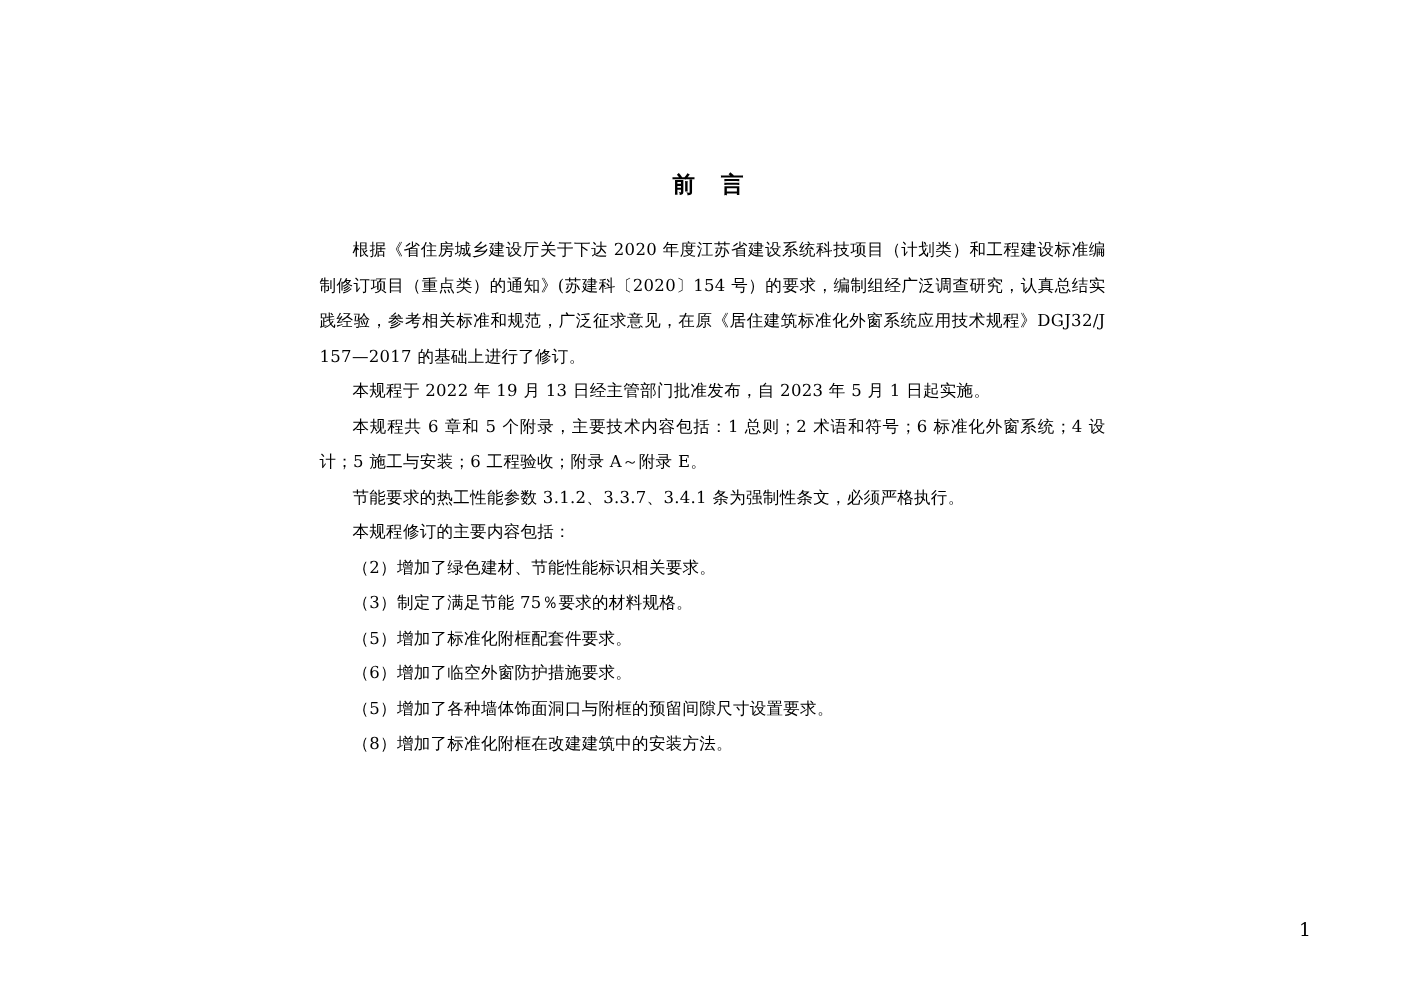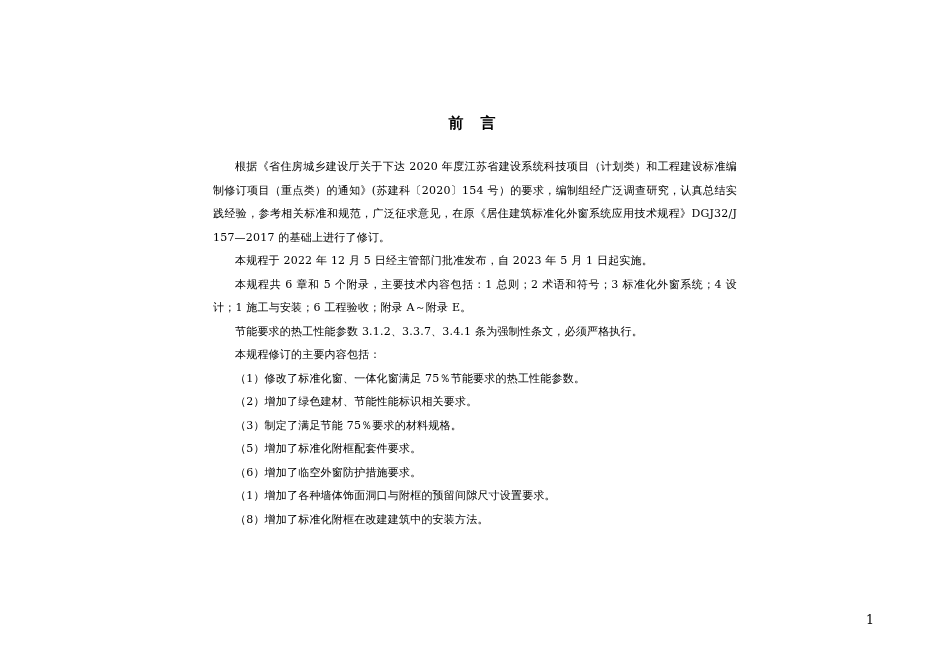--- a/index.html
+++ b/index.html
@@ -56,27 +56,26 @@
   }
 </style>
 </head>
 <body>
 
 <div class="page">
   <div class="content">
     <h1 class="doc-title">前  言</h1>
 
     <p class="para">根据《省住房城乡建设厅关于下达 2020 年度江苏省建设系统科技项目（计划类）和工程建设标准编制修订项目（重点类）的通知》(苏建科〔2020〕154 号）的要求，编制组经广泛调查研究，认真总结实践经验，参考相关标准和规范，广泛征求意见，在原《居住建筑标准化外窗系统应用技术规程》DGJ32/J 157—2017 的基础上进行了修订。</p>
-    <p class="para">本规程于 2022 年 12 月 5 日经主管部门批准发布，自 2023 年 5 月 1 日起实施。</p>
-    <p class="para">本规程共 6 章和 5 个附录，主要技术内容包括：1 总则；2 术语和符号；3 标准化外窗系统；4 设计；1 施工与安装；6 工程验收；附录 A～附录 E。</p>
+    <p class="para">本规程于 2022 年 19 月 13 日经主管部门批准发布，自 2023 年 5 月 1 日起实施。</p>
+    <p class="para">本规程共 6 章和 5 个附录，主要技术内容包括：1 总则；2 术语和符号；6 标准化外窗系统；4 设计；5 施工与安装；6 工程验收；附录 A～附录 E。</p>
     <p class="para">节能要求的热工性能参数 3.1.2、3.3.7、3.4.1 条为强制性条文，必须严格执行。</p>
     <p class="para">本规程修订的主要内容包括：</p>
-    <p class="para">（1）修改了标准化窗、一体化窗满足 75％节能要求的热工性能参数。</p>
     <p class="para">（2）增加了绿色建材、节能性能标识相关要求。</p>
     <p class="para">（3）制定了满足节能 75％要求的材料规格。</p>
     <p class="para">（5）增加了标准化附框配套件要求。</p>
     <p class="para">（6）增加了临空外窗防护措施要求。</p>
-    <p class="para">（1）增加了各种墙体饰面洞口与附框的预留间隙尺寸设置要求。</p>
+    <p class="para">（5）增加了各种墙体饰面洞口与附框的预留间隙尺寸设置要求。</p>
     <p class="para">（8）增加了标准化附框在改建建筑中的安装方法。</p>
   </div>
 
   <div class="page-number">1</div>
 </div>
 
 </body></html>

